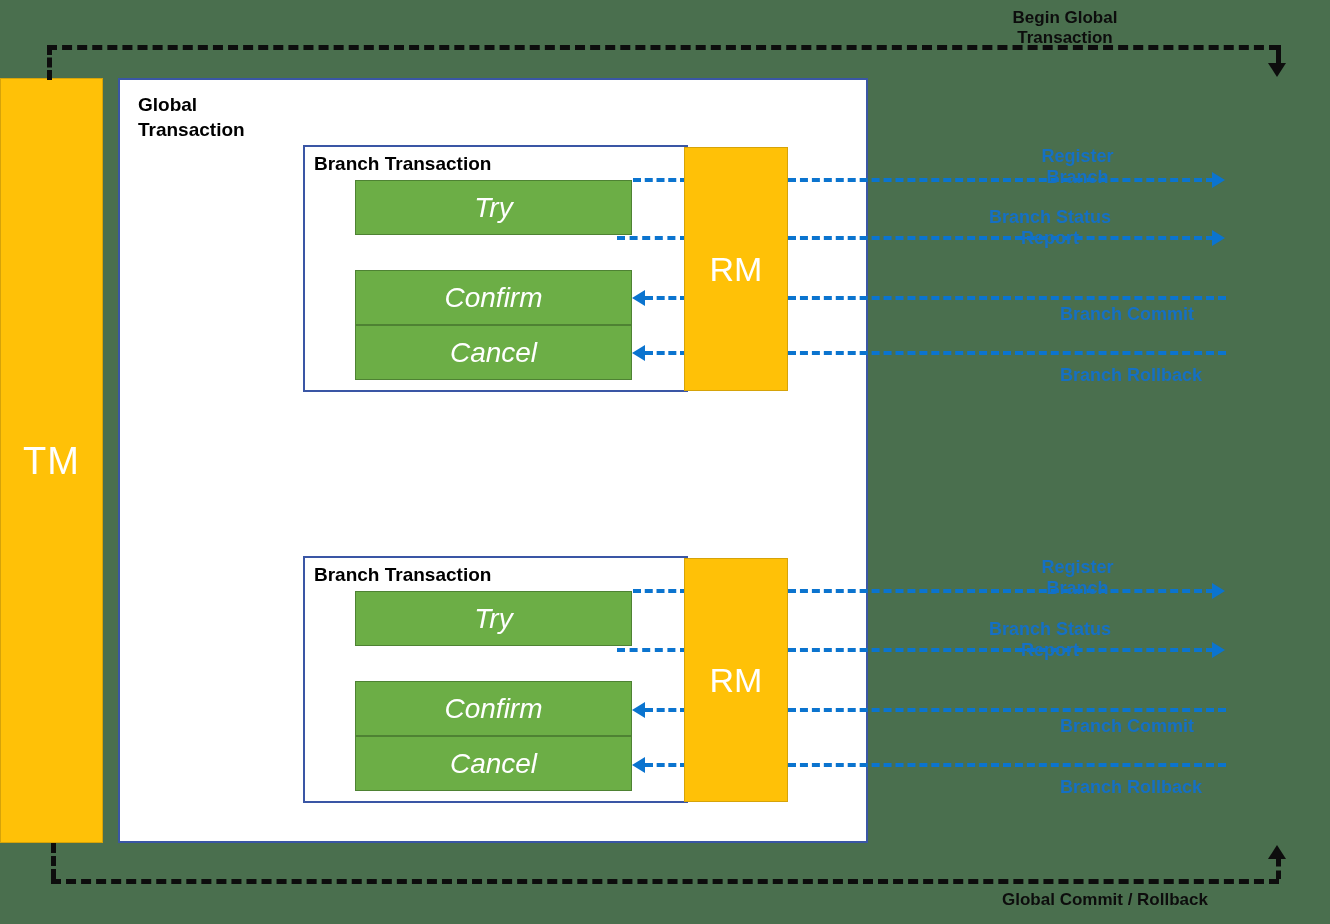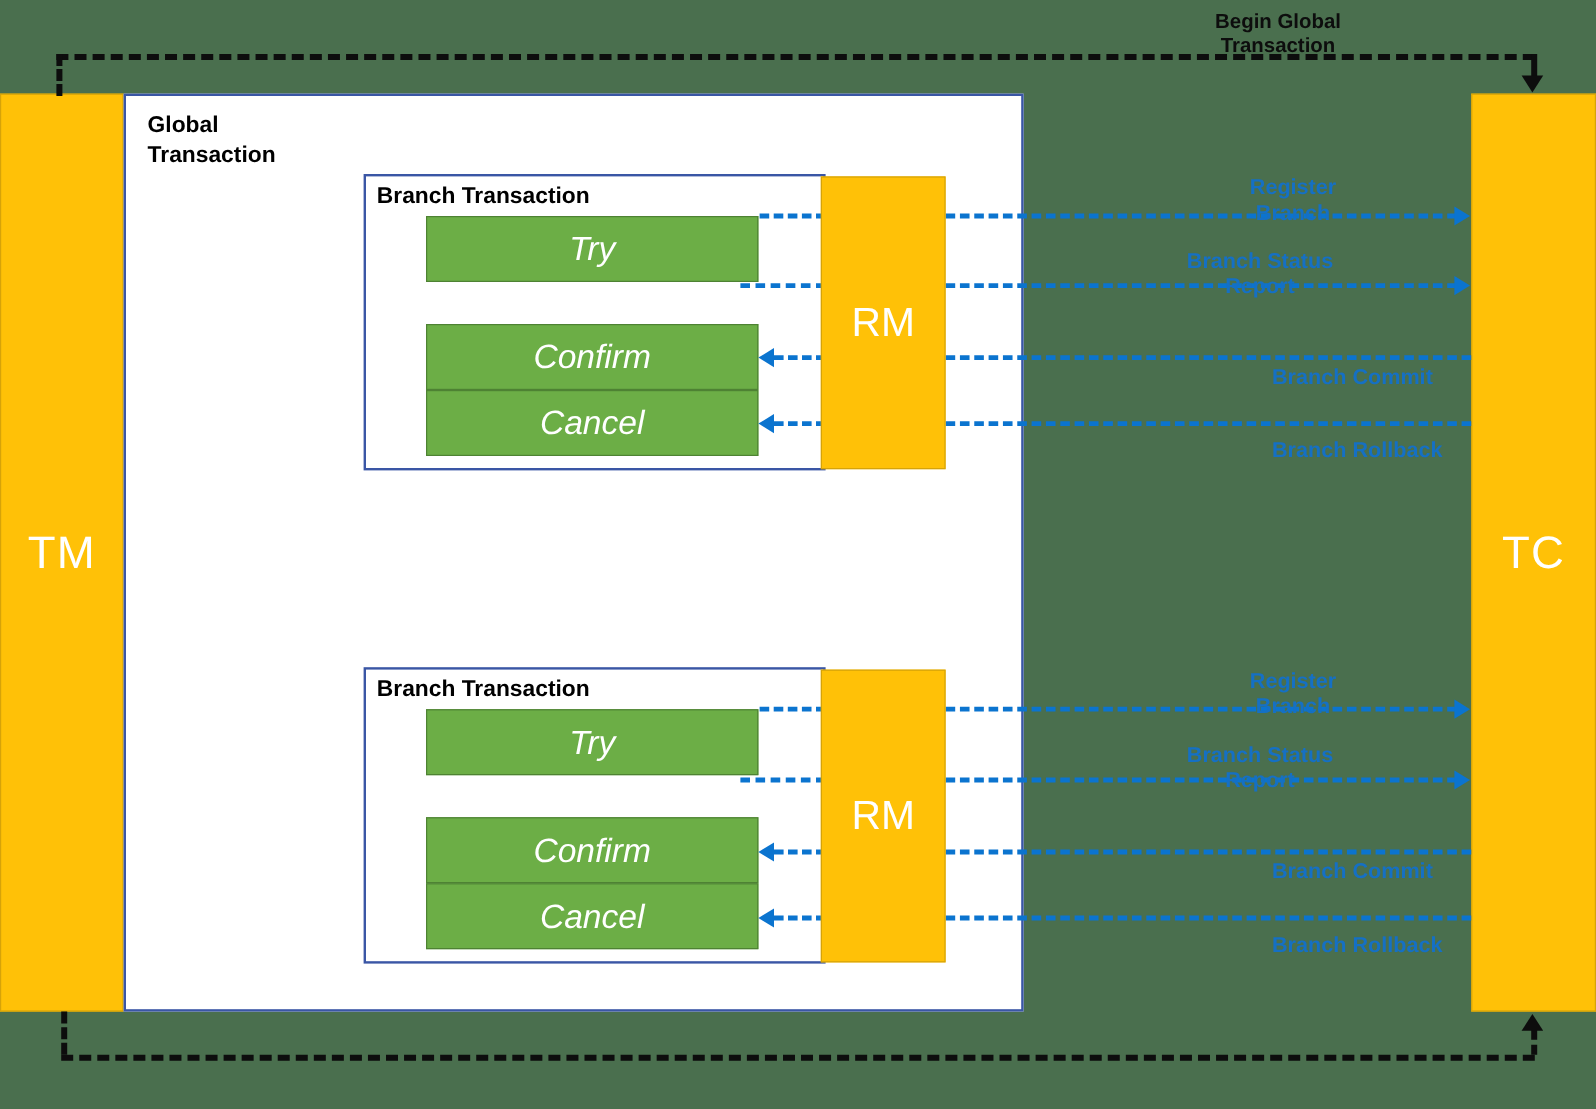--- a/index.html
+++ b/index.html
@@ -32,20 +32,21 @@
     font-size: 38px;
     font-weight: 400;
     letter-spacing: 1px;
     line-height: 1;
   }
 
   
   .global-panel {
     background: #ffffff;
     border: 2px solid #3a56a5;
+    margin-left: 15px;
   }
   .global-title {
     position: absolute;
     left: 18px;
     top: 12px;
     color: #000000;
     font-size: 19px;
     font-weight: bold;
     line-height: 1.33;
     width: 160px;
@@ -166,23 +167,20 @@
   <div class="abs black-arrow-down" style="left:1268px; top:63px;"></div>
   <div class="abs black-label" style="left:965px; top:8px; width:200px;">
     <div>Begin Global</div>
     <div>Transaction</div>
   </div>
 
   <div class="abs pillar" style="left:0px; top:78px; width:103px; height:765px;">
     <span class="pillar-label">TM</span>
   </div>
 
-  <div class="abs pillar" style="left:1226px; top:78px; width:104px; height:765px;">
-    <span class="pillar-label">TC</span>
-  </div>
 
   <div class="abs global-panel" style="left:103px; top:78px; width:750px; height:765px;">
     <div class="global-title">
       <div>Global</div>
       <div>Transaction</div>
     </div>
   </div>
 
   <div class="abs branch-panel" style="left:303px; top:145px; width:385px; height:247px;">
     <div class="branch-title">Branch Transaction</div>
@@ -277,14 +275,17 @@
   <div class="abs blue-line" style="left:645px; top:763px; width:43px;"></div>
   <div class="abs blue-arrow-left" style="left:632px; top:757px;"></div>
   <div class="abs blue-label" style="left:1060px; top:777px; width:180px; text-align:left;">
     <div>Branch Rollback</div>
   </div>
 
   <div class="abs black-v" style="left:51px; top:843px; height:36px;"></div>
   <div class="abs black-h" style="left:51px; top:879px; width:1228px;"></div>
   <div class="abs black-v" style="left:1276px; top:858px; height:21px;"></div>
   <div class="abs black-arrow-up" style="left:1268px; top:845px;"></div>
+  <div class="abs black-label" style="left:975px; top:890px; width:260px;">
+    <div>Global Commit / Rollback</div>
+  </div>
 
 </div>
 
 </body></html>

